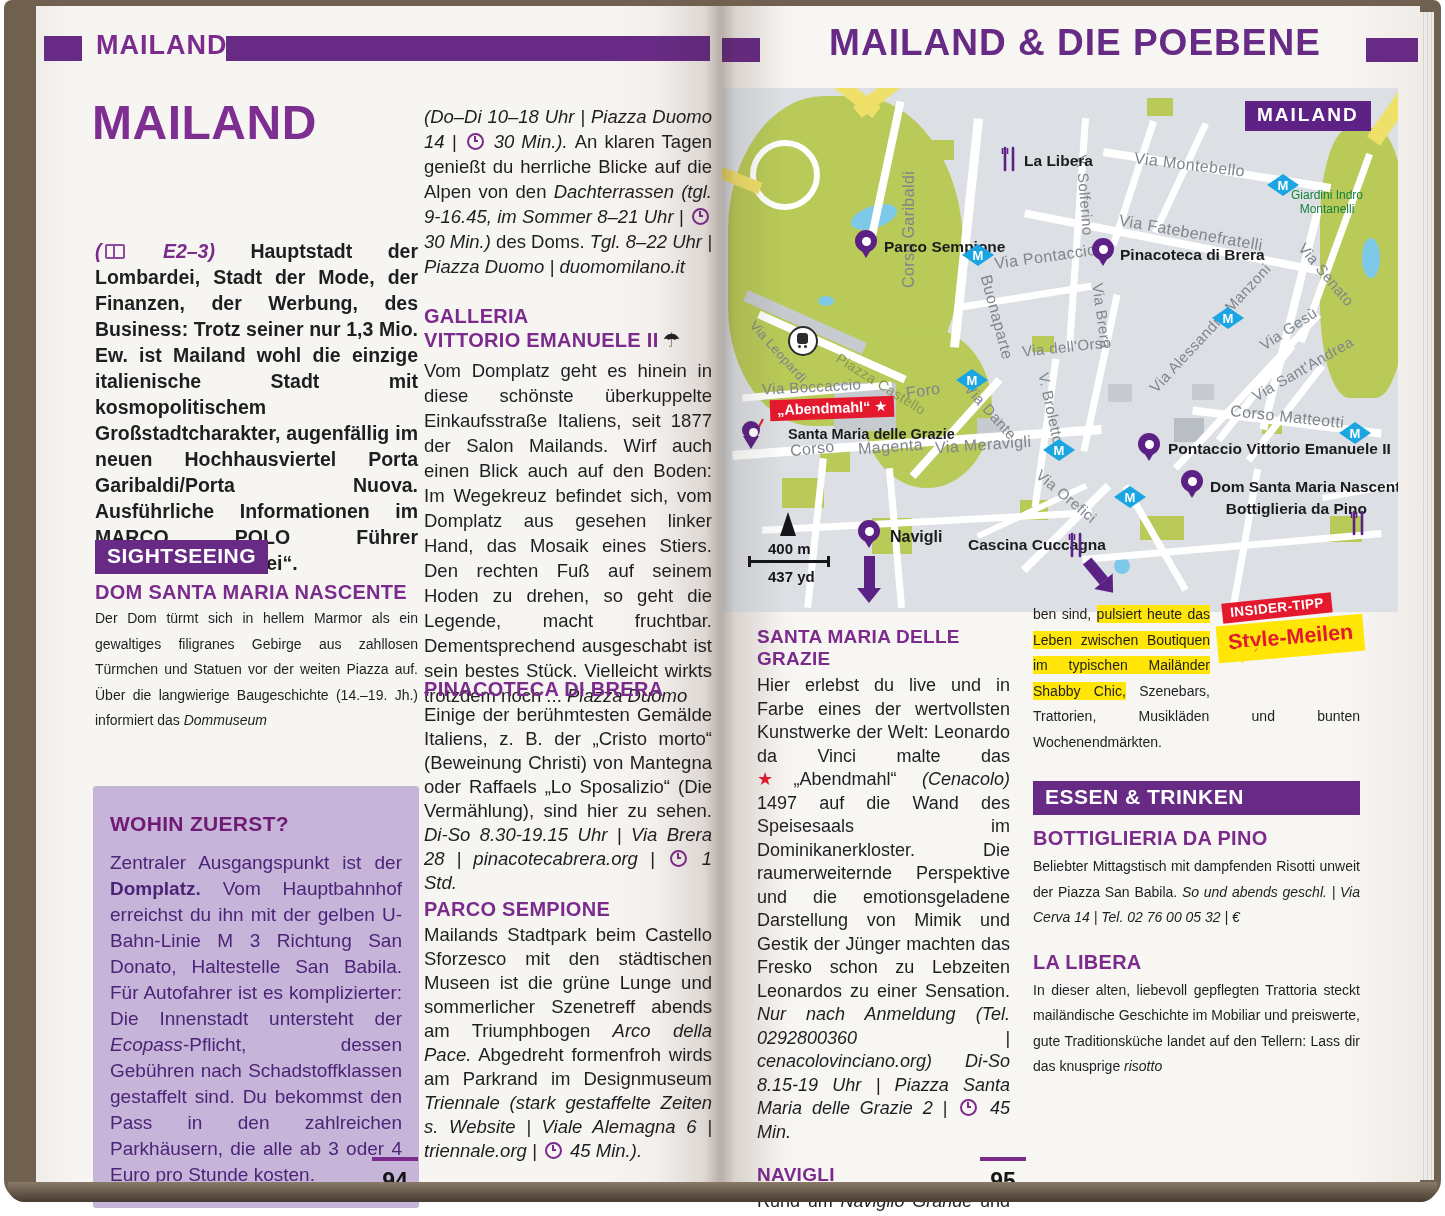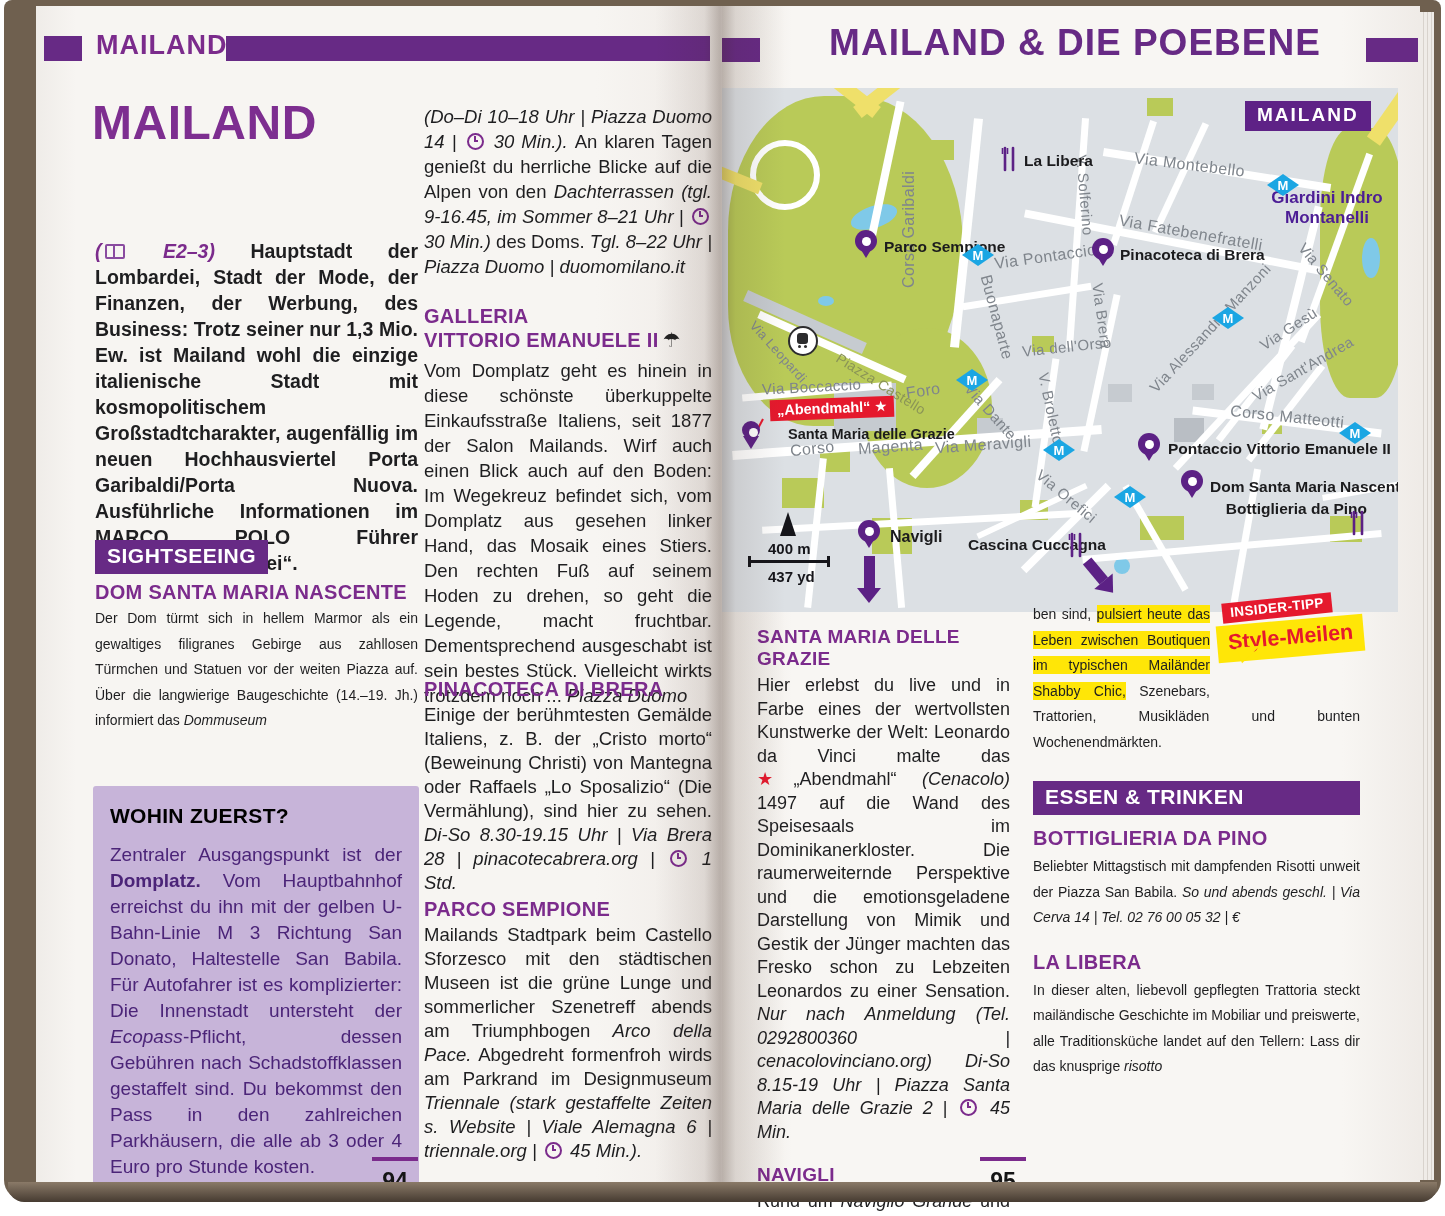--- a/index.html
+++ b/index.html
@@ -32,21 +32,21 @@
   .ic-umbrella{font-family:"DejaVu Sans",sans-serif;color:#222;font-size:20px;margin-left:4px;}
   .ic-umbrella::before{content:"☂";}
   
   #map{position:absolute;left:722px;top:88px;width:676px;height:524px;background:#dce0e4;overflow:hidden;}
   .st{position:absolute;background:#fff;}
   .park{position:absolute;background:#b9ca58;}
   .pond{position:absolute;background:#7fc9e8;border-radius:50%;}
   .bld{position:absolute;background:#c6cbd0;}
   .yellow-rd{position:absolute;background:#efe06a;}
   .maplabel{position:absolute;color:#7f858c;font-size:15px;letter-spacing:.4px;white-space:nowrap;}
-  .maplabel.dk{color:#4c1d95;font-weight:bold;font-size:17px;letter-spacing:0;}
+  .maplabel.dk{color:#15803d;font-weight:normal;font-size:12px;letter-spacing:0;}
   .poilabel{position:absolute;color:#1b1b1d;font-weight:bold;font-size:15.5px;white-space:nowrap;}
   .pin{position:absolute;width:22px;height:22px;background:#5c2185;border-radius:50%;z-index:5;}
   .pin::before{content:"";position:absolute;left:50%;top:15px;transform:translateX(-50%);border:8px solid transparent;border-top:13px solid #5c2185;}
   .pin::after{content:"";position:absolute;left:6.5px;top:6.5px;width:9px;height:9px;background:#fff;border-radius:50%;}
   .metro{position:absolute;width:32px;height:22px;background:#1ba6e3;clip-path:polygon(50% 0,100% 50%,50% 100%,0 50%);color:#fff;font-weight:bold;font-size:13px;display:flex;align-items:center;justify-content:center;z-index:4;}
   .fork{position:absolute;z-index:5;}
   .region-box{position:absolute;background:#5e2286;color:#fff;font-weight:bold;font-size:19px;letter-spacing:2px;padding:3px 12px 5px;z-index:6;}
   .redbox{position:absolute;background:#e5192d;color:#fff;font-weight:bold;font-size:14.5px;padding:2px 7px 3px;transform:rotate(-2deg);z-index:6;white-space:nowrap;}
   .redbox .wstar{color:#fff;margin-left:4px;}
   .leader{position:absolute;width:2px;height:17px;background:#e5192d;transform:rotate(28deg);z-index:5;}
@@ -61,21 +61,21 @@
   .train::before{content:"";position:absolute;left:7px;top:4.5px;width:11px;height:11px;background:#2c2c2e;border-radius:3px;}
   .train::after{content:"";position:absolute;left:8px;top:17px;width:3px;height:3px;background:#2c2c2e;border-radius:50%;box-shadow:6px 0 0 #2c2c2e;}
   .ring{position:absolute;border:6px solid #fff;border-radius:50%;}
   
   .insider{float:right;width:142px;height:88px;margin:0 0 2px 8px;position:relative;}
   .insider-tag{position:absolute;top:-4px;right:28px;background:#e5192d;color:#fff;font-weight:bold;font-size:13.5px;letter-spacing:.4px;padding:2px 8px 3px;transform:rotate(-6deg);white-space:nowrap;z-index:2;}
   .insider-bubble{position:absolute;top:18px;right:-4px;background:#ffe607;color:#e5192d;font-weight:bold;font-size:21.5px;padding:5px 11px 7px;transform:rotate(-5deg);white-space:nowrap;z-index:1;}
   .insider-bubble::after{content:"";position:absolute;left:12px;bottom:-14px;border:12px solid transparent;border-top:16px solid #ffe607;transform:skew(-25deg);}
   
   .wohin{position:absolute;left:93px;top:786px;width:326px;box-sizing:border-box;background:#c7b4d9;padding:18px 17px 20px;border-radius:3px;}
-  .wohin h3{margin:0 0 14px;color:#000000;font-size:21px;letter-spacing:.3px;}
+  .wohin h3{margin:8px 0 14px;color:#701a75;font-size:21px;letter-spacing:.3px;}
   .wohin p{margin:0;color:#4b2478;font-size:19px;line-height:26px;}
   .pagenum{position:absolute;width:70px;text-align:center;}
   .pagenum .pl{width:46px;height:4px;background:#7b2b8c;margin:0 auto 7px;}
   .pagenum .pn{font-weight:bold;font-size:23px;color:#151515;}
 </style>
 </head>
 <body>
 
 <div class="book-bg"></div>
 <div class="page-left-bg"></div>
@@ -305,21 +305,21 @@
 <div class="abs" style="left:1033px;top:602px;width:327px;">
   <div class="insider">
     <div class="insider-tag">INSIDER-TIPP</div>
     <div class="insider-bubble">Style-Meilen</div>
   </div>
   <p class="body j"><span class="sg-p">ben sind, </span><span class="sg-hl">pulsiert heute das Leben zwischen Boutiquen im typischen Mailänder Shabby Chic,</span><span class="sg-p"> Szenebars, Trattorien, Musikläden und bunten Wochenendmärkten.</span></p>
   <div class="bar" style="display:block;margin-top:26px;box-sizing:border-box;width:100%;">ESSEN &amp; TRINKEN</div>
   <h3 class="ph" style="margin-top:12px;">BOTTIGLIERIA DA PINO</h3>
   <p class="body j" style="margin-top:4px;"><span class="sg-p">Beliebter Mittagstisch mit dampfenden Risotti unweit der Piazza San Babila. </span><span class="sg-i">So und abends geschl. | Via Cerva 14 | Tel. 02 76 00 05 32 | €</span></p>
   <h3 class="ph" style="margin-top:20px;">LA LIBERA</h3>
-  <p class="body j" style="margin-top:4px;"><span class="sg-p">In dieser alten, liebevoll gepflegten Trattoria steckt mailändische Geschichte im Mobiliar und preiswerte, alle Traditionsküche landet auf den Tellern: Lass dir das knusprige </span><span class="sg-i">risotto</span></p>
+  <p class="body j" style="margin-top:4px;"><span class="sg-p">In dieser alten, liebevoll gepflegten Trattoria steckt mailändische Geschichte im Mobiliar und preiswerte, gute Traditionsküche landet auf den Tellern: Lass dir das knusprige </span><span class="sg-i">risotto</span></p>
 </div>
 
 <div class="pagenum" style="left:968px;top:1157px;">
   <div class="pl"></div>
   <div class="pn">95</div>
 </div>
 
 <div class="spine-shadow"></div>
 <div class="book-bottom"></div>
 

